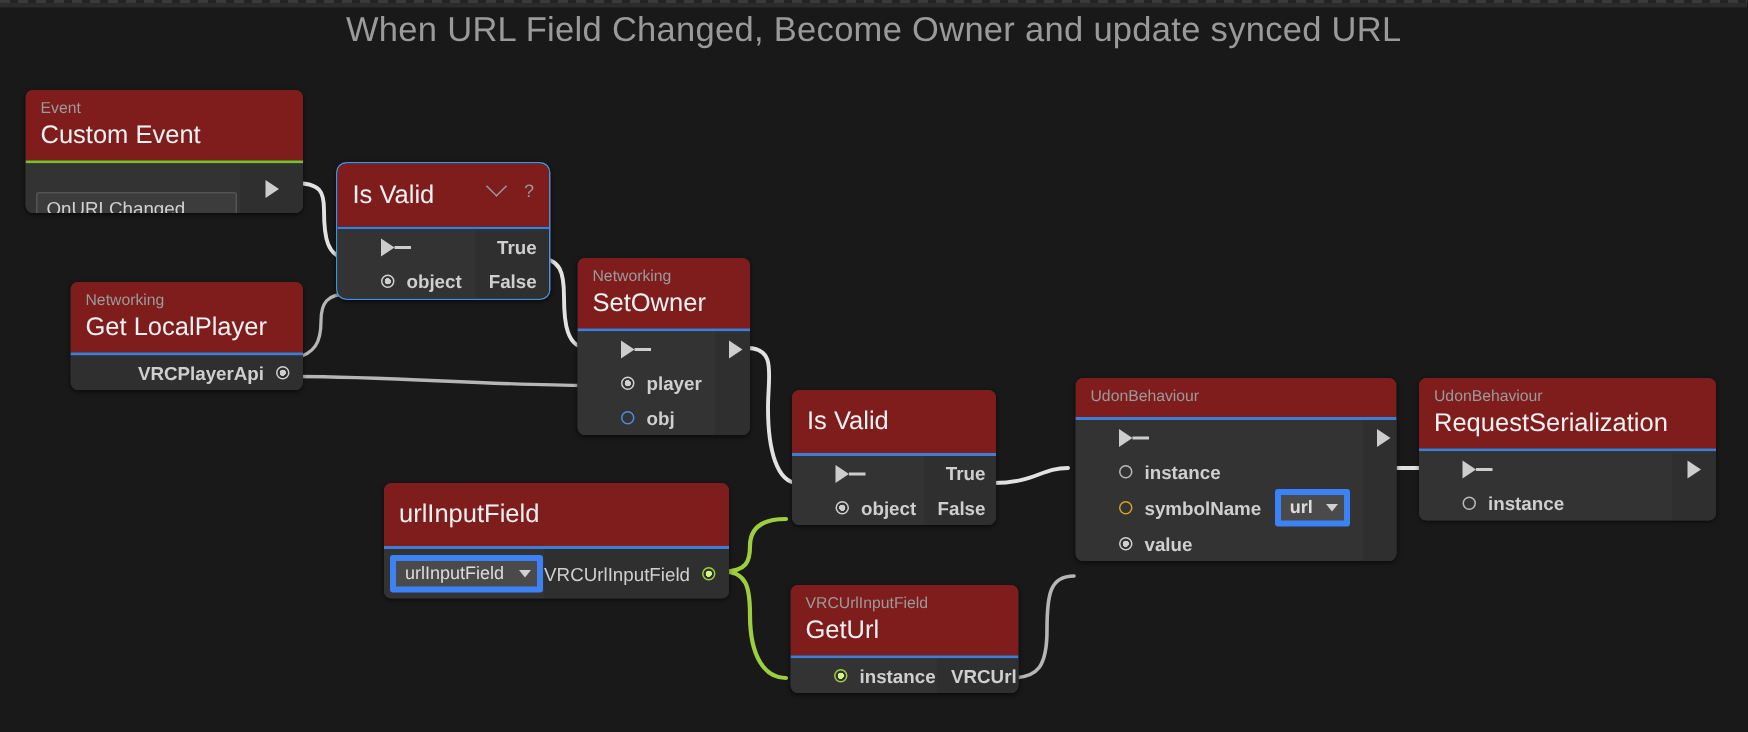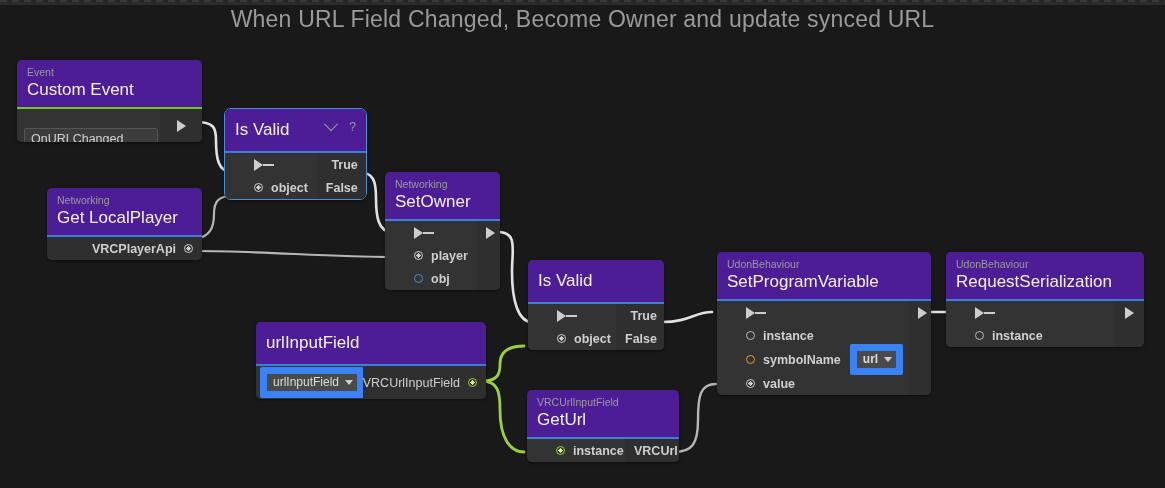--- a/index.html
+++ b/index.html
@@ -41,21 +41,21 @@
     background:#2f2f2f;
     box-shadow:0 1px 3px rgba(0,0,0,.55);
     overflow:hidden;
   }
   .node.selected{
     border:1px solid #4a90d9;
     border-radius:7px;
     background:#0a0a0a;
   }
   .node-head{
-    background:#4c1d95;
+    background:#7f1d1d;
     padding:6px 10px 7px 10px;
   }
   .node-sub{
     color:#9b9b9b;font-size:10.5px;line-height:12px;
     margin-bottom:1px;
   }
   .node-title{
     color:#f1f1f1;font-size:17px;line-height:21px;white-space:nowrap;
   }
   .accent{height:2px;background:#3d7fd6;}
@@ -126,21 +126,21 @@
     border-radius:2px;
     color:#d2d2d2;
     font-size:12.5px;
     padding:3px 6px;
     height:15px;line-height:15px;
     box-sizing:content-box;
   }
   
   .dropdown{
     background:#4a4a4a;
-    border:7px solid #3b82f6;
+    border:4px solid #3b82f6;
     border-radius:2px;
     color:#dcdcdc;
     font-size:12px;
     height:17px;line-height:17px;
     padding:0 4px 0 6px;
     display:flex;align-items:center;gap:6px;
     box-sizing:content-box;
   }
   .dropdown .caret{
     width:0;height:0;margin-left:auto;
@@ -348,21 +348,20 @@
           <span class="plabel">VRCUrl</span>
           <span class="port-circle filled port-gap-r"></span>
         </div>
       </div>
     </div>
   </div>
 
   <div class="node" style="left:717px;top:252px;width:214px;">
     <div class="node-head">
       <div class="node-sub">UdonBehaviour</div>
-      <div class="node-title">SetProgramVariable</div>
     </div>
     <div class="accent"></div>
     <div class="node-body">
       <div class="col left" style="width:172px;">
         <div class="row">
           <span class="flow-in">
               <span class="flow"></span>
               <span class="stem"></span>
             </span>
         </div>

